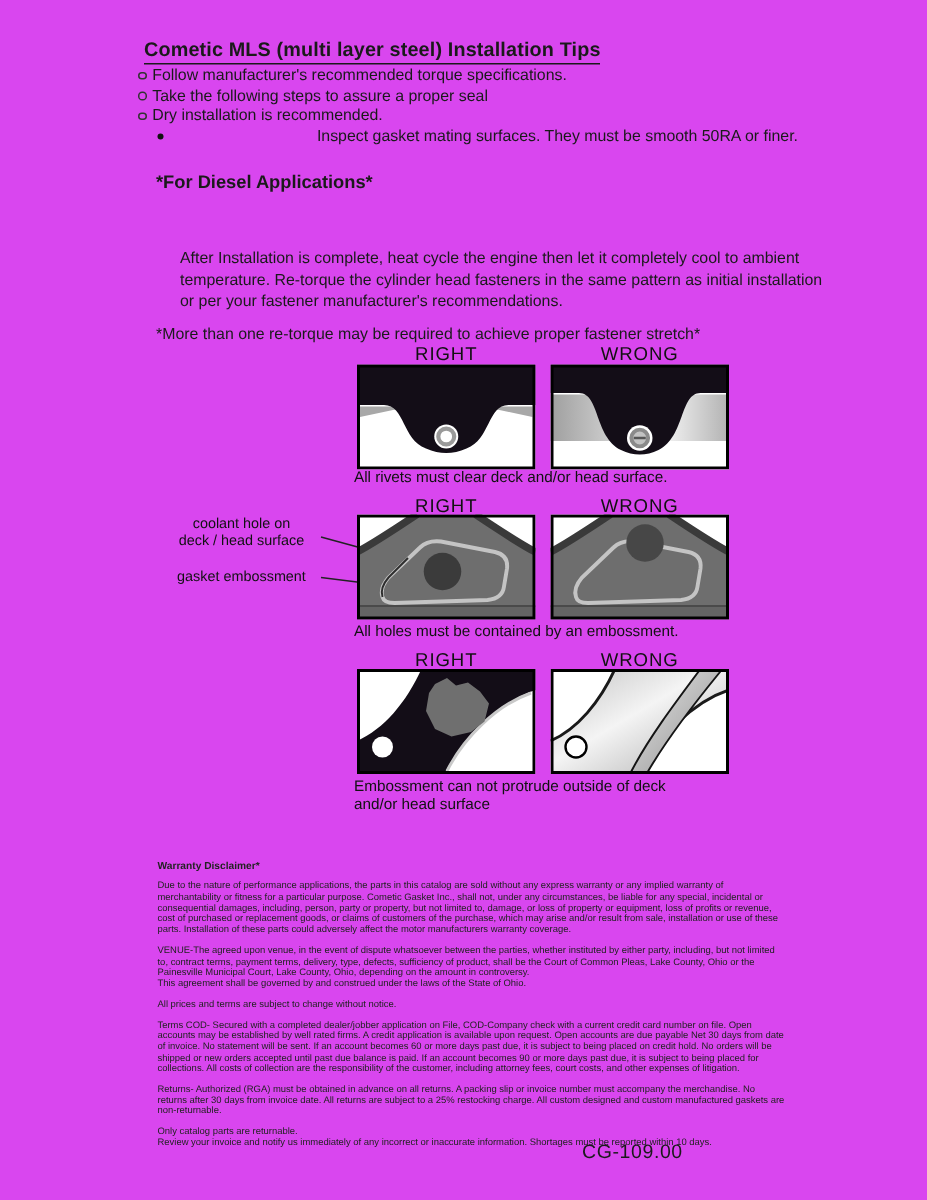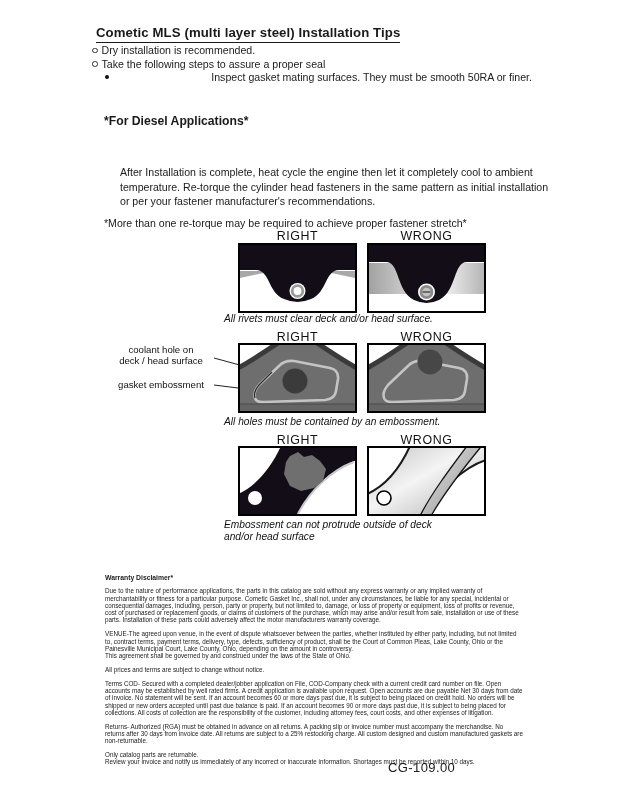--- a/index.html
+++ b/index.html
@@ -1,18 +1,18 @@
 <!DOCTYPE html>
 <html><head>
 <meta charset="utf-8">
 <style>
   html,body { margin:0; padding:0; background:#e8e8e8; }
   .page {
     position:relative; width:618px; height:800px; margin:0 auto;
-    background:#ffffff; overflow:hidden;
+    background:#d946ef; overflow:hidden;
     font-family:"Liberation Sans", sans-serif; color:#1a1a1a;
     -webkit-font-smoothing:antialiased;
   }
   .abs { position:absolute; }
 
   
   .doc-title {
     left:96px; top:25px; font-size:13.2px; font-weight:bold;
     border-bottom:1.6px solid #1a1a1a; padding-bottom:2px; letter-spacing:0.1px;
   }
@@ -31,21 +31,21 @@
   .para { white-space:pre-line; font-size:10.6px; line-height:14.6px; width:440px; }
   .diesel-p1 { left:104px; top:131px; }
   .diesel-p2 { left:120px; top:165px; }
   .diesel-note { left:104px; top:217px; font-size:10.6px; }
 
   
   .fig-row { left:0; width:562px; }
   .fig-label { width:119px; text-align:center; font-size:12.4px; letter-spacing:0.6px; color:#111; }
   .fig-box { width:119px; height:70px; }
   .fig-box svg { display:block; }
-  .fig-caption { left:224px; font-size:10.2px; line-height:11.5px; white-space:pre-line; color:#111;font-style:italic; }
+  .fig-caption { left:236px; font-size:10.2px; line-height:11.5px; white-space:pre-line; color:#111; }
   .lbl-left { left:238px; }
   .lbl-right { left:367px; }
   .ann-label { text-align:center; font-size:9.6px; line-height:10.8px; white-space:pre-line; color:#111; }
 
   
   .warranty { left:105px; top:574px; width:418px; font-size:6.3px; line-height:7.3px; color:#222; }
   .warranty h4 { margin:0 0 6px 0; font-size:6.8px; }
   .warranty p { margin:0 0 6.5px 0; white-space:pre-line; }
 
   .catalog-number { left:388px; top:760px; font-size:13px; letter-spacing:0.4px; color:#1a1a1a; }
@@ -53,25 +53,29 @@
 </head>
 <body>
 
 <div class="page">
 
   <div class="abs doc-title">Cometic MLS (multi layer steel) Installation Tips</div>
 
   <div class="abs tips">
     <div class="tip-row">
       <span class="o-marker"></span>
-      <span>Dry installation is recommended.</span>
+      <span>Follow manufacturer's recommended torque specifications.</span>
     </div>
     <div class="tip-row">
       <span class="o-marker"></span>
       <span>Take the following steps to assure a proper seal</span>
+    </div>
+    <div class="tip-row">
+      <span class="o-marker"></span>
+      <span>Dry installation is recommended.</span>
     </div>
     <div class="sub-row">
       <span class="dot-marker"></span>
       <span>Inspect gasket mating surfaces.  They must be smooth 50RA or finer.</span>
     </div>
   </div>
 
   <div class="abs diesel-heading">*For Diesel Applications*</div>
   <div class="abs para diesel-p2">After Installation is complete, heat cycle the engine then let it completely cool to ambient
 temperature. Re-torque the cylinder head fasteners in the same pattern as initial installation

